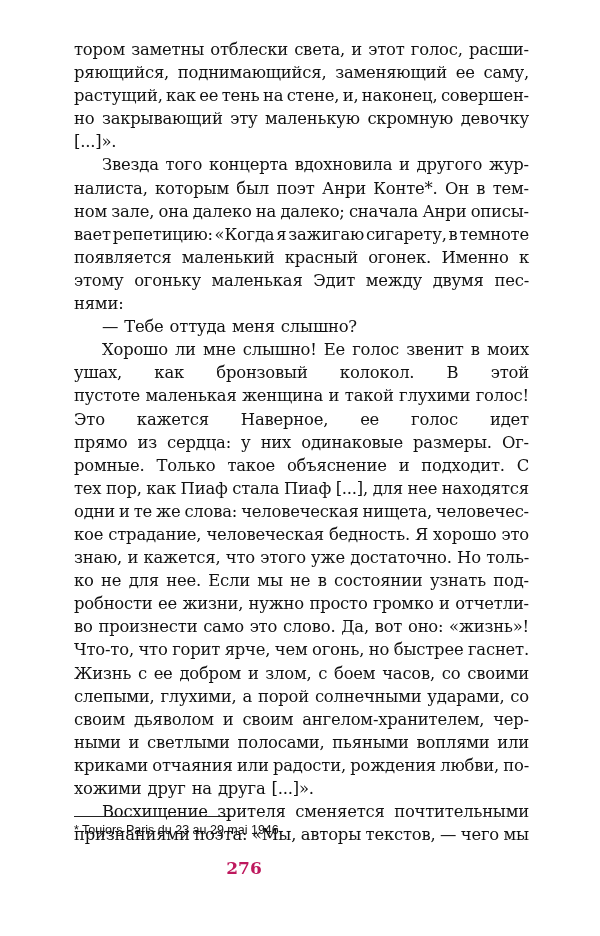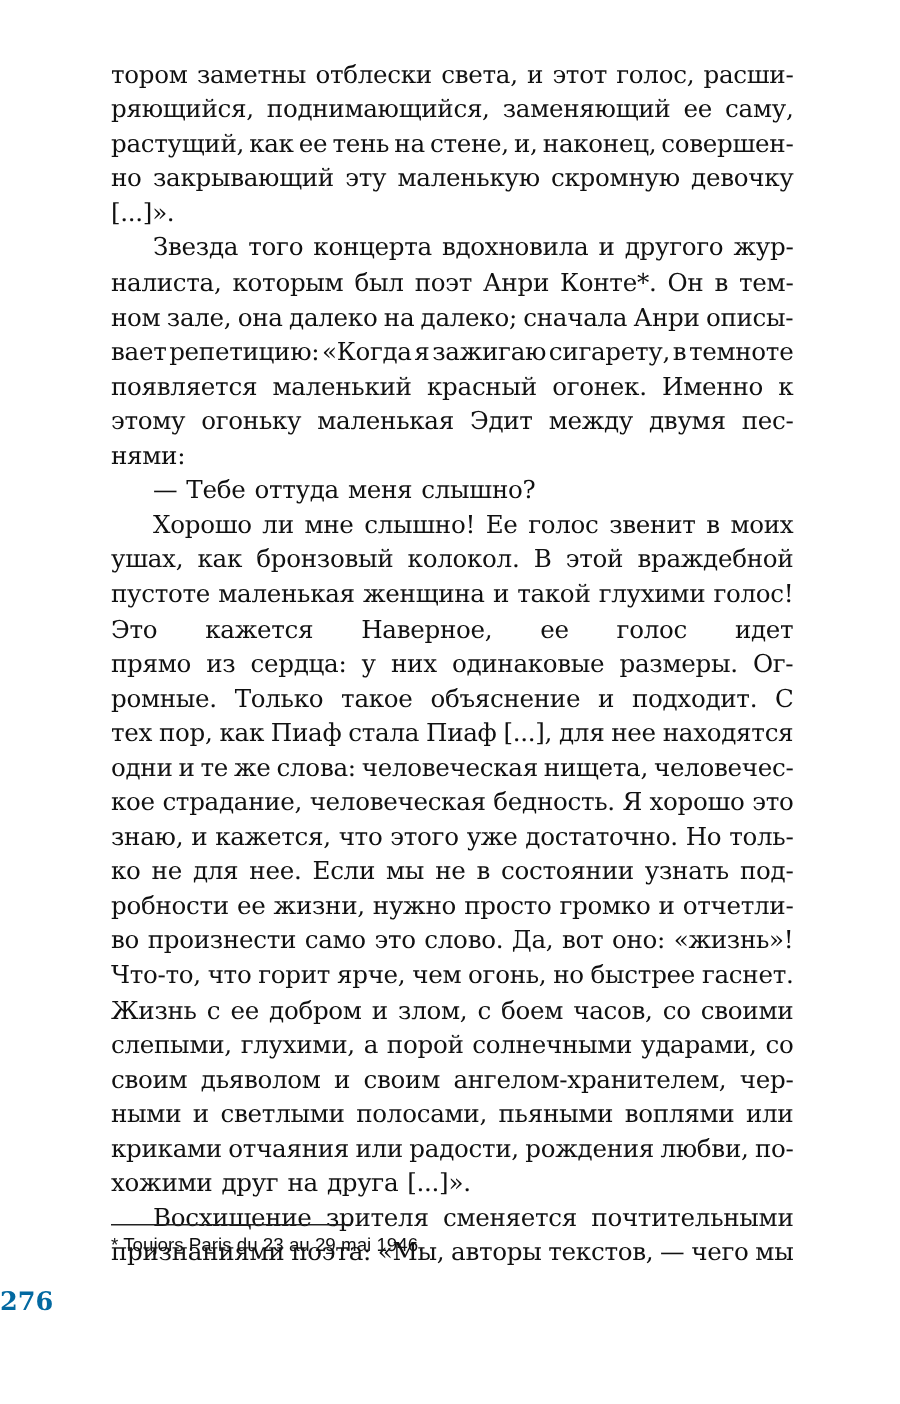--- a/index.html
+++ b/index.html
@@ -17,23 +17,23 @@
   .footnote-rule {
     position: absolute; left: 74px; top: 816px; width: 160px; height: 0;
     border-top: 1.5px solid #222;
   }
   .footnote {
     position: absolute; left: 74px; top: 823px;
     font-family: "Liberation Sans", "DejaVu Sans", sans-serif;
     font-size: 12.5px; color: #111; font-weight: normal;
   }
   .page-number {
-    position: absolute; left: 0; width: 488px; top: 858px; text-align: left;
+    position: absolute; left: 0; width: 488px; top: 858px; text-align: center;
     font-family: "DejaVu Serif", "Liberation Serif", serif;
-    font-size: 17px; font-weight: bold; color: #0369a1;
+    font-size: 17px; font-weight: bold; color: #be185d;
   }
 </style>
 </head>
 <body>
 
 <div class="page" id="body">
     <div class="line">
       <span class="w">тором</span>
       <span class="w">заметны</span>
       <span class="w">отблески</span>
@@ -151,21 +151,20 @@
       <span class="w">в</span>
       <span class="w">моих</span>
     </div>
     <div class="line">
       <span class="w">ушах,</span>
       <span class="w">как</span>
       <span class="w">бронзовый</span>
       <span class="w">колокол.</span>
       <span class="w">В</span>
       <span class="w">этой</span>
-      <span class="w">враждебной</span>
     </div>
     <div class="line">
       <span class="w">пустоте</span>
       <span class="w">маленькая</span>
       <span class="w">женщина</span>
       <span class="w">и</span>
       <span class="w">такой</span>
       <span class="w">глухими</span>
       <span class="w">голос!</span>
     </div>

